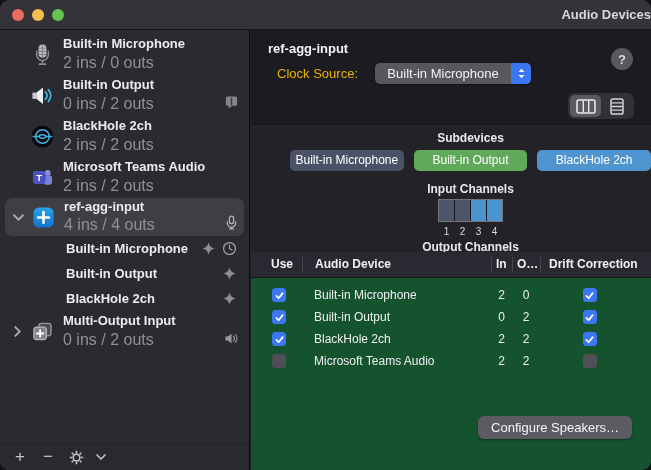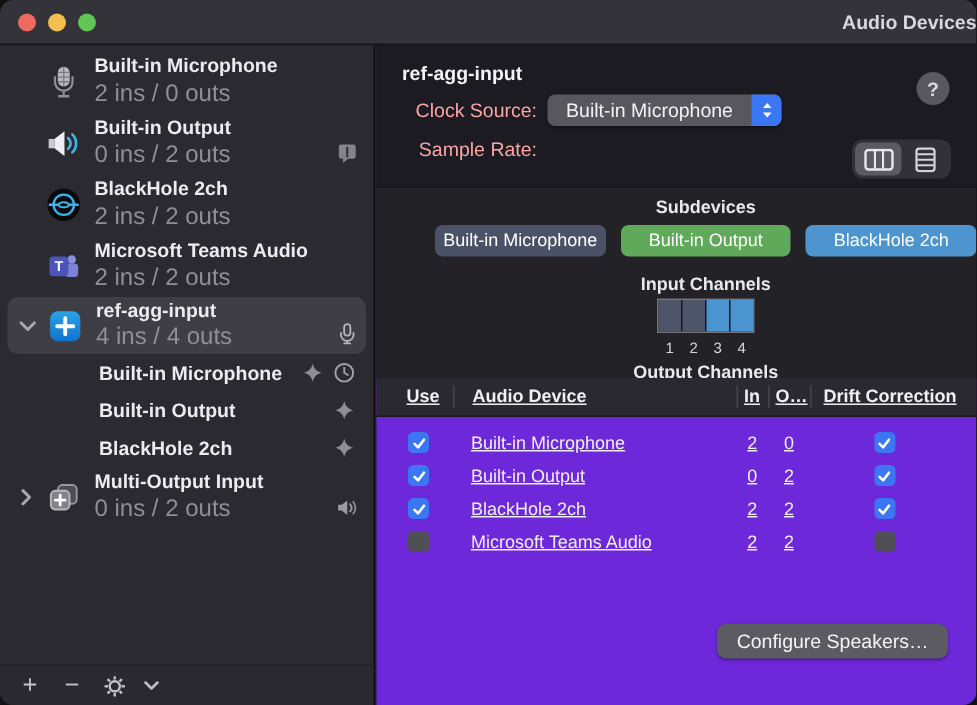--- a/index.html
+++ b/index.html
@@ -36,21 +36,21 @@
   .tool-btn{width:24px;height:22px;display:flex;align-items:center;justify-content:center;color:#c2c1c8;font-size:17px;font-weight:400;}
   .tool-btn.small{width:18px;}
 
   
   .panel{position:absolute;top:30px;left:251px;right:0;bottom:0;background:#222127;}
   .panel-header{position:absolute;top:0;left:0;right:0;height:95px;background:#1c1b21;border-bottom:1px solid #151419;padding:11px 17px 0 17px;}
   .panel-title{font-size:13px;font-weight:700;color:#f3f3f5;}
   .help-btn{position:absolute;top:18px;right:18px;width:22px;height:22px;border-radius:50%;background:#59585f;color:#d9d9de;font-size:13px;font-weight:700;display:flex;align-items:center;justify-content:center;}
   .ctl-row{display:flex;align-items:center;margin-top:8px;}
   .ctl-row.first{margin-top:7px;}
-  .ctl-label{width:90px;text-align:right;font-size:13px;color:#fca5a5;margin-right:7px;flex:none;}
+  .ctl-label{width:90px;text-align:right;font-size:13px;color:#eab308;margin-right:17px;flex:none;}
   .popup{height:21px;border-radius:5px;background:#58575e;display:flex;align-items:center;box-shadow:0 1px 2px rgba(0,0,0,.35);}
   .popup-text{padding:0 9px;font-size:13px;color:#f2f2f4;white-space:nowrap;flex:1;text-align:center;}
   .popup-cap{width:20px;height:21px;border-radius:0 5px 5px 0;background:#3b76f3;display:flex;align-items:center;justify-content:center;flex:none;}
   .popup.clock{width:156px;}
   .popup.rate{width:97px;}
   .seg{position:absolute;top:63px;right:17px;width:66px;height:26px;background:#323137;border-radius:7px;display:flex;align-items:center;padding:2px;}
   .seg-btn{width:31px;height:22px;border-radius:5px;display:flex;align-items:center;justify-content:center;}
   .seg-btn.active{background:#5b5a61;}
 
   .panel-mid{position:absolute;top:95px;left:0;right:0;height:127px;background:#232227;text-align:center;padding-top:6px;padding-left:39px;}
@@ -61,21 +61,21 @@
   .pill-1{background:#61a95a;}
   .pill-2{background:#4e95cf;}
   .hdr-in{margin-top:11px;}
   .meter{display:inline-flex;margin-top:3px;border:1px solid #75747b;background:#17161a;gap:1px;}
   .meter-cell{width:15px;height:21px;background:#4e5568;}
   .meter-cell.on{background:#4a94cf;}
   .meter-nums{display:flex;justify-content:center;margin-top:1px;height:12px;}
   .meter-num{width:16px;font-size:10px;color:#d9d9dd;line-height:12px;}
   .hdr-out{margin-top:2px;}
 
-  .panel-table{position:absolute;top:222px;left:0;right:0;bottom:0;background:#6d28d9;text-decoration:underline;}
+  .panel-table{position:absolute;top:222px;left:0;right:0;bottom:0;background:#14532d;}
   .t-header{height:26px;background:#2a2830;border-bottom:1px solid #19181d;display:grid;grid-template-columns:51px 189px 21px 28px 1fr;align-items:center;font-size:12px;font-weight:700;color:#f0f0f2;}
   .t-header .hc{padding:0 4px;height:15px;line-height:15px;white-space:nowrap;overflow:hidden;}
   .t-header .hc+.hc{border-left:1px solid #46444d;}
   .t-header .hc.c0{padding-left:20px;}
   .t-header .hc.c1{padding-left:12px;}
   .t-header .hc.c4{padding-left:8px;}
   .t-body{padding-top:6px;}
   .t-row{display:grid;grid-template-columns:51px 189px 21px 28px 1fr;align-items:center;height:22px;font-size:12px;color:#f0f0f2;}
   .cell-use{display:flex;justify-content:center;padding-left:5px;}
   .cell-dev{padding-left:12px;white-space:nowrap;}
@@ -304,21 +304,20 @@
           <span class="popup-cap">
             <svg width="9" height="13" viewBox="0 0 10 14">
                 <path d="M5 1.6 L8.2 5.4 H1.8 Z" fill="#fff"></path>
                 <path d="M5 12.4 L1.8 8.6 H8.2 Z" fill="#fff"></path>
               </svg>
           </span>
         </span>
       </div>
 
       <div class="ctl-row">
-        <span class="ctl-label">Sample Rate:</span>
       </div>
 
       <div class="seg">
         <span class="seg-btn active">
           <svg width="20" height="15" viewBox="0 0 20 15">
               <rect x="1" y="1" width="18" height="13" rx="2" fill="none" stroke="#e8e8ec" stroke-width="1.6"></rect>
               <line x1="7.3" y1="1.5" x2="7.3" y2="13.5" stroke="#e8e8ec" stroke-width="1.4"></line>
               <line x1="12.7" y1="1.5" x2="12.7" y2="13.5" stroke="#e8e8ec" stroke-width="1.4"></line>
             </svg>
         </span>

